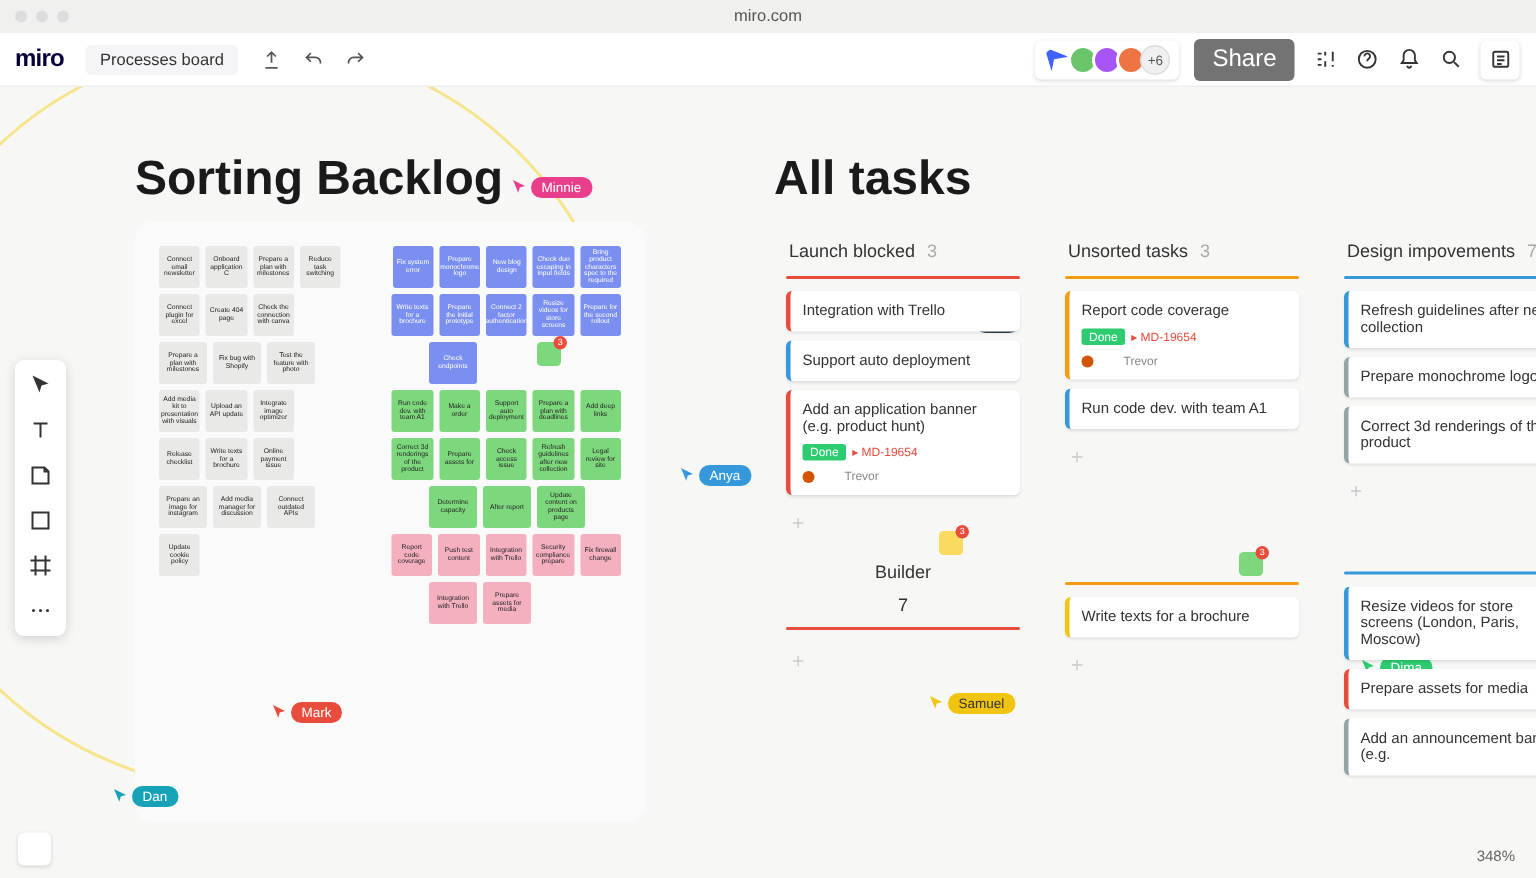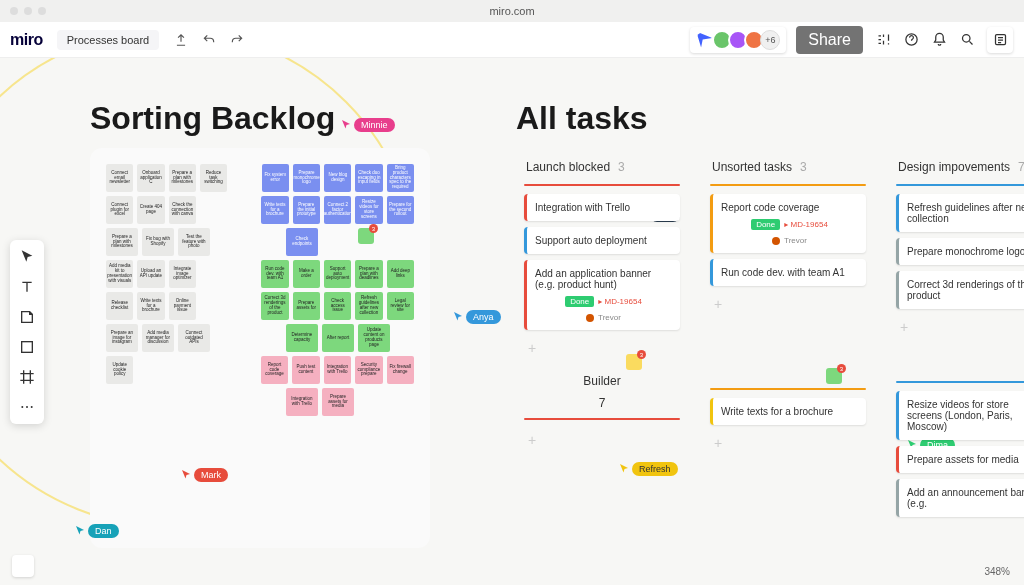--- a/index.html
+++ b/index.html
@@ -67,24 +67,24 @@
 
 
 .kanban { position: absolute; left: 516px; top: 94px; display: flex; gap: 14px; }
 .col { width: 172px; }
 .col-head { font-size: 12px; color: #333; padding: 8px 10px 10px; display:flex; align-items:center; gap:8px;}
 .col-head .count{ color:#aaa;}
 .col-bar { height: 2px; margin: 0 8px 8px; border-radius:1px;}
 .bar-red{background:#e74c3c;} .bar-orange{background:#f39c12;} .bar-blue{background:#3498db;}
 .card { background: #fff; border-radius: 4px; margin: 6px 8px; padding: 8px 8px; font-size: 10px; color: #333; box-shadow: 0 1px 2px rgba(0,0,0,.1); border-left: 3px solid transparent; position:relative;}
 .card.red{border-left-color:#e74c3c;} .card.orange{border-left-color:#f39c12;} .card.blue{border-left-color:#3498db;} .card.gray{border-left-color:#95a5a6;} .card.yellow{border-left-color:#f1c40f;}
-.card-meta { display:flex; align-items:center; gap:4px; margin-top:6px; font-size:8px; color:#888;justify-content:center;}
+.card-meta { display:flex; align-items:center; gap:4px; margin-top:6px; font-size:8px; color:#888;}
 .tag-done { background:#2ecc71; color:#fff; padding:1px 5px; border-radius:2px; font-size:8px;}
 .tag-id { color:#e74c3c; font-size:8px;}
-.assignee { display:flex; align-items:center; gap:4px;}
+.assignee { display:flex; align-items:center; gap:20px;}
 .assignee .dot{width:8px;height:8px;border-radius:50%;background:#d35400;}
 .add-card { color:#ccc; font-size:14px; padding:4px 12px; cursor:pointer;}
 .col-head2 { font-size: 12px; color: #333; padding: 14px 10px 8px; display:flex; align-items:center; gap:8px;flex-direction:column;}
 
 .badge-float{position:absolute; width:16px; height:16px; border-radius:3px; display:flex;align-items:center;justify-content:center;}
 .badge-y{background:#fadb5f;} .badge-g{background:#7dd87d;}
 .badge-float .n{position:absolute;top:-4px;right:-4px;background:#e74c3c;color:#fff;font-size:6px;width:9px;height:9px;border-radius:50%;display:flex;align-items:center;justify-content:center;}
 
 .zoom{position:absolute; right:14px; bottom:8px; font-size:10px; color:#666;}
 .bl-corner{position:absolute;left:12px;bottom:8px;width:22px;height:22px;background:#fff;border-radius:4px;box-shadow:0 1px 3px rgba(0,0,0,.15);}
@@ -322,21 +322,21 @@
   <div class="cursor c-dark" style="left:636px;top:150px">
       <svg class="cursor-ptr" viewBox="0 0 24 24">
         <path d="M4 2l16 8-7 2-2 7z"></path>
       </svg>
       <span class="cursor-label">Igor</span>
     </div>
   <div class="cursor c-yellow" style="left:618px;top:404px">
       <svg class="cursor-ptr" viewBox="0 0 24 24">
         <path d="M4 2l16 8-7 2-2 7z"></path>
       </svg>
-      <span class="cursor-label">Refresh</span>
+      <span class="cursor-label">Samuel</span>
     </div>
   <div class="cursor c-green" style="left:906px;top:380px">
       <svg class="cursor-ptr" viewBox="0 0 24 24">
         <path d="M4 2l16 8-7 2-2 7z"></path>
       </svg>
       <span class="cursor-label">Dima</span>
     </div>
 
   <div class="badge-float badge-y" style="left:836px;top:140px">
       <div class="n">3</div>

